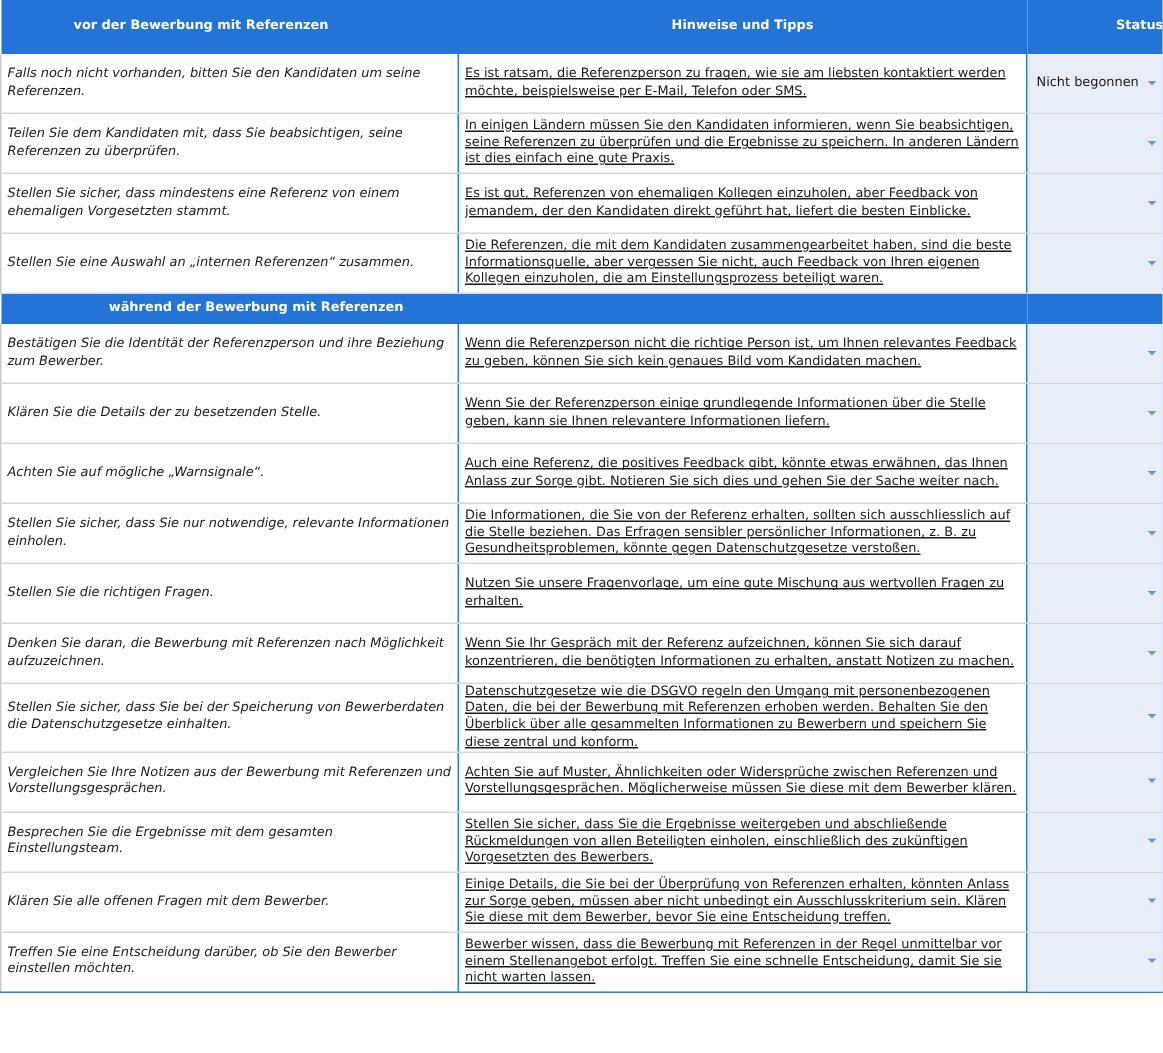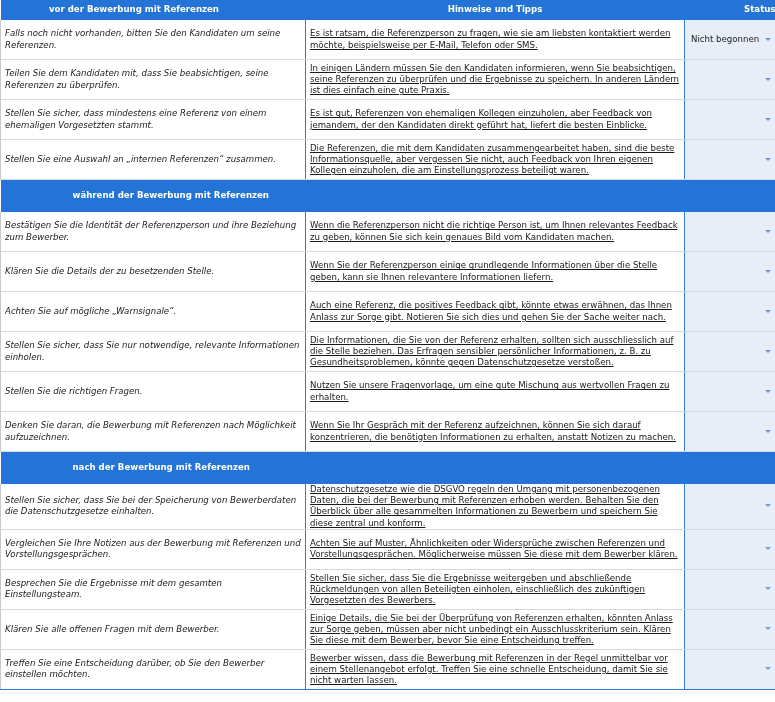--- a/index.html
+++ b/index.html
@@ -1,22 +1,22 @@
 <!DOCTYPE html>
 <html><head>
   <meta charset="utf-8">
   <style>
     html, body { margin: 0; padding: 0; background: #ffffff; }
     body { width: 775px; height: 702px; overflow: hidden; font-family: "DejaVu Sans", sans-serif; font-size: 8.6px; color: #1a1a1a; }
     table { border-collapse: collapse; table-layout: fixed; width: 775px; }
     col.c1 { width: 305px; }
     col.c2 { width: 379px; }
     col.c3 { width: 91px; }
-    tr.head td, tr.section td { background: #2374d6; color: #ffffff; font-weight: bold; height: 32px; padding: 0; }
-    tr.head td { height: 20px; }
+    tr.head td, tr.section td { background: #2374d6; color: #ffffff; font-weight: bold; height: 20px; padding: 0; }
+    tr.head td { height: 36px; }
     tr.head td.h1 { text-align: center; padding-right: 38px; }
     tr.head td.h2 { text-align: center; }
     tr.head td.h3 { text-align: right; }
     tr.section td.s1 { text-align: left; padding-left: 72px; }
     td { vertical-align: middle; line-height: 11.2px; }
     tr.row td { height: 39px; border-bottom: 1px solid #d4d8de; padding: 0 4px; }
     tr.row td.task { border-left: 1px solid #c9c9c9; border-right: 1px solid #2f7bd6; font-style: italic; }
     tr.row td.tip { border-right: 1px solid #2f7bd6; text-decoration: underline; }
     tr.row td.status { background: #e8eef8; border-right: 1px solid #2f7bd6; position: relative; padding: 0 14px 0 6px; }
     tr.section td.s2 { border-left: 1px solid #2374d6; }
@@ -90,25 +90,20 @@
       <td class="task">Stellen Sie die richtigen Fragen.</td>
       <td class="tip">Nutzen Sie unsere Fragenvorlage, um eine gute Mischung aus wertvollen Fragen zu erhalten.</td>
       <td class="status"><span class="status-val"></span><span class="dd"></span></td>
     </tr>
     <tr class="row">
       <td class="task">Denken Sie daran, die Bewerbung mit Referenzen nach Möglichkeit aufzuzeichnen.</td>
       <td class="tip">Wenn Sie Ihr Gespräch mit der Referenz aufzeichnen, können Sie sich darauf konzentrieren, die benötigten Informationen zu erhalten, anstatt Notizen zu machen.</td>
       <td class="status"><span class="status-val"></span><span class="dd"></span></td>
     </tr>
 
-    <tr class="section">
-      <td class="s1">nach der Bewerbung mit Referenzen</td>
-      <td class="s2"></td>
-      <td class="s3"></td>
-    </tr>
     <tr class="row">
       <td class="task">Stellen Sie sicher, dass Sie bei der Speicherung von Bewerberdaten die Datenschutzgesetze einhalten.</td>
       <td class="tip">Datenschutzgesetze wie die DSGVO regeln den Umgang mit personenbezogenen Daten, die bei der Bewerbung mit Referenzen erhoben werden. Behalten Sie den Überblick über alle gesammelten Informationen zu Bewerbern und speichern Sie diese zentral und konform.</td>
       <td class="status"><span class="status-val"></span><span class="dd"></span></td>
     </tr>
     <tr class="row">
       <td class="task">Vergleichen Sie Ihre Notizen aus der Bewerbung mit Referenzen und Vorstellungsgesprächen.</td>
       <td class="tip">Achten Sie auf Muster, Ähnlichkeiten oder Widersprüche zwischen Referenzen und Vorstellungsgesprächen. Möglicherweise müssen Sie diese mit dem Bewerber klären.</td>
       <td class="status"><span class="status-val"></span><span class="dd"></span></td>
     </tr>

